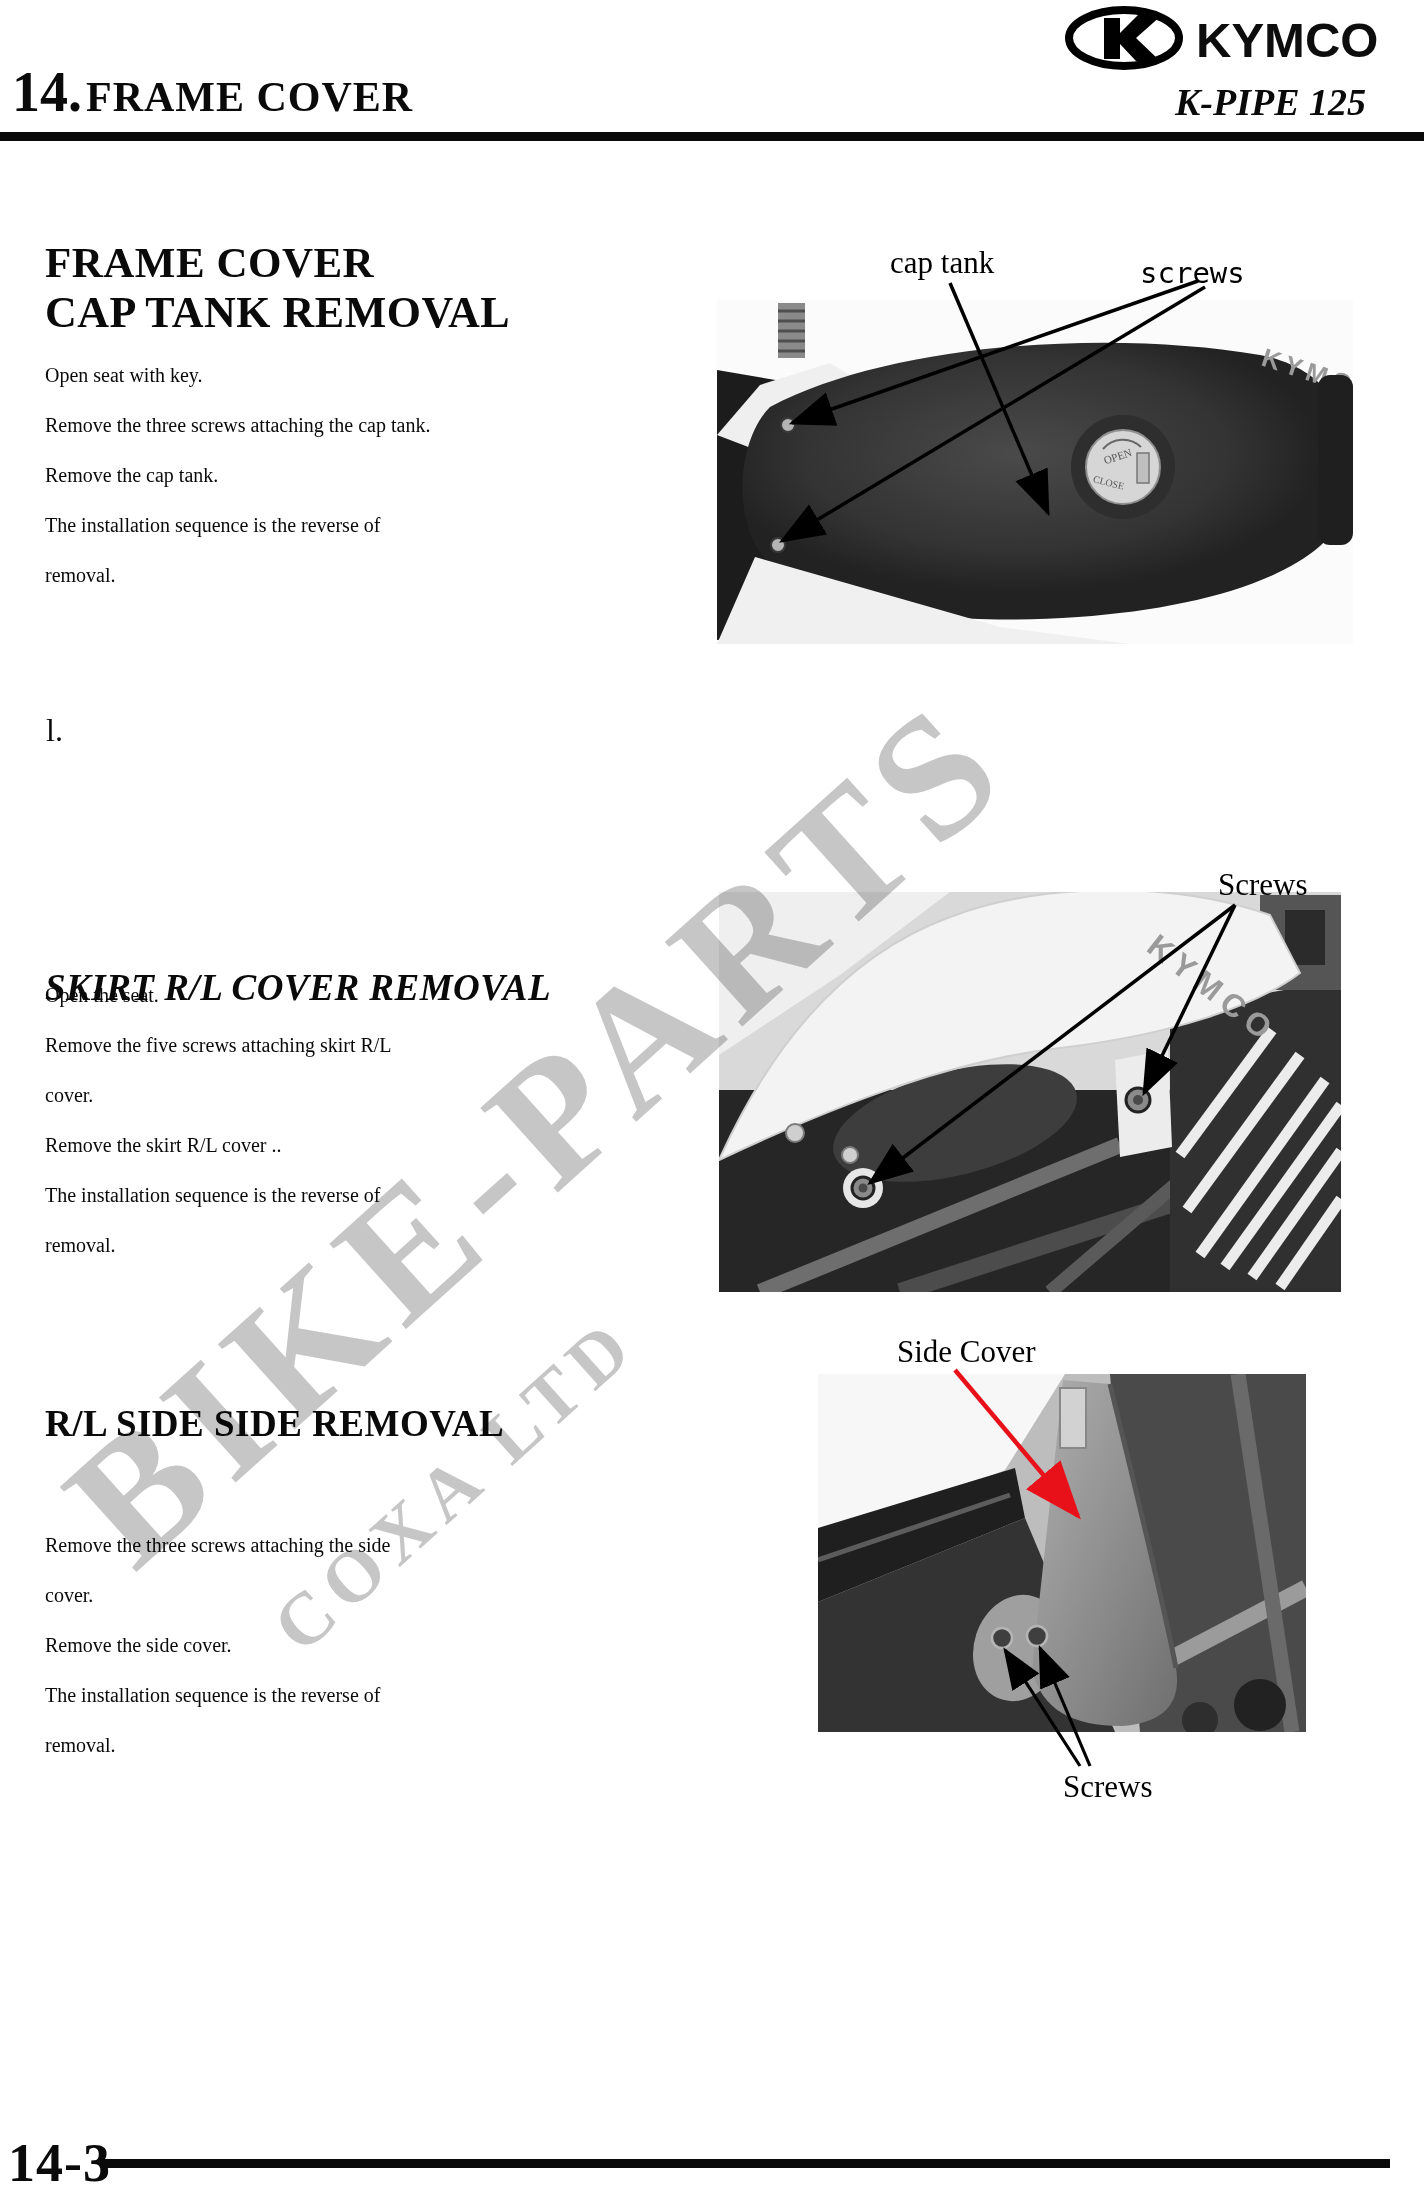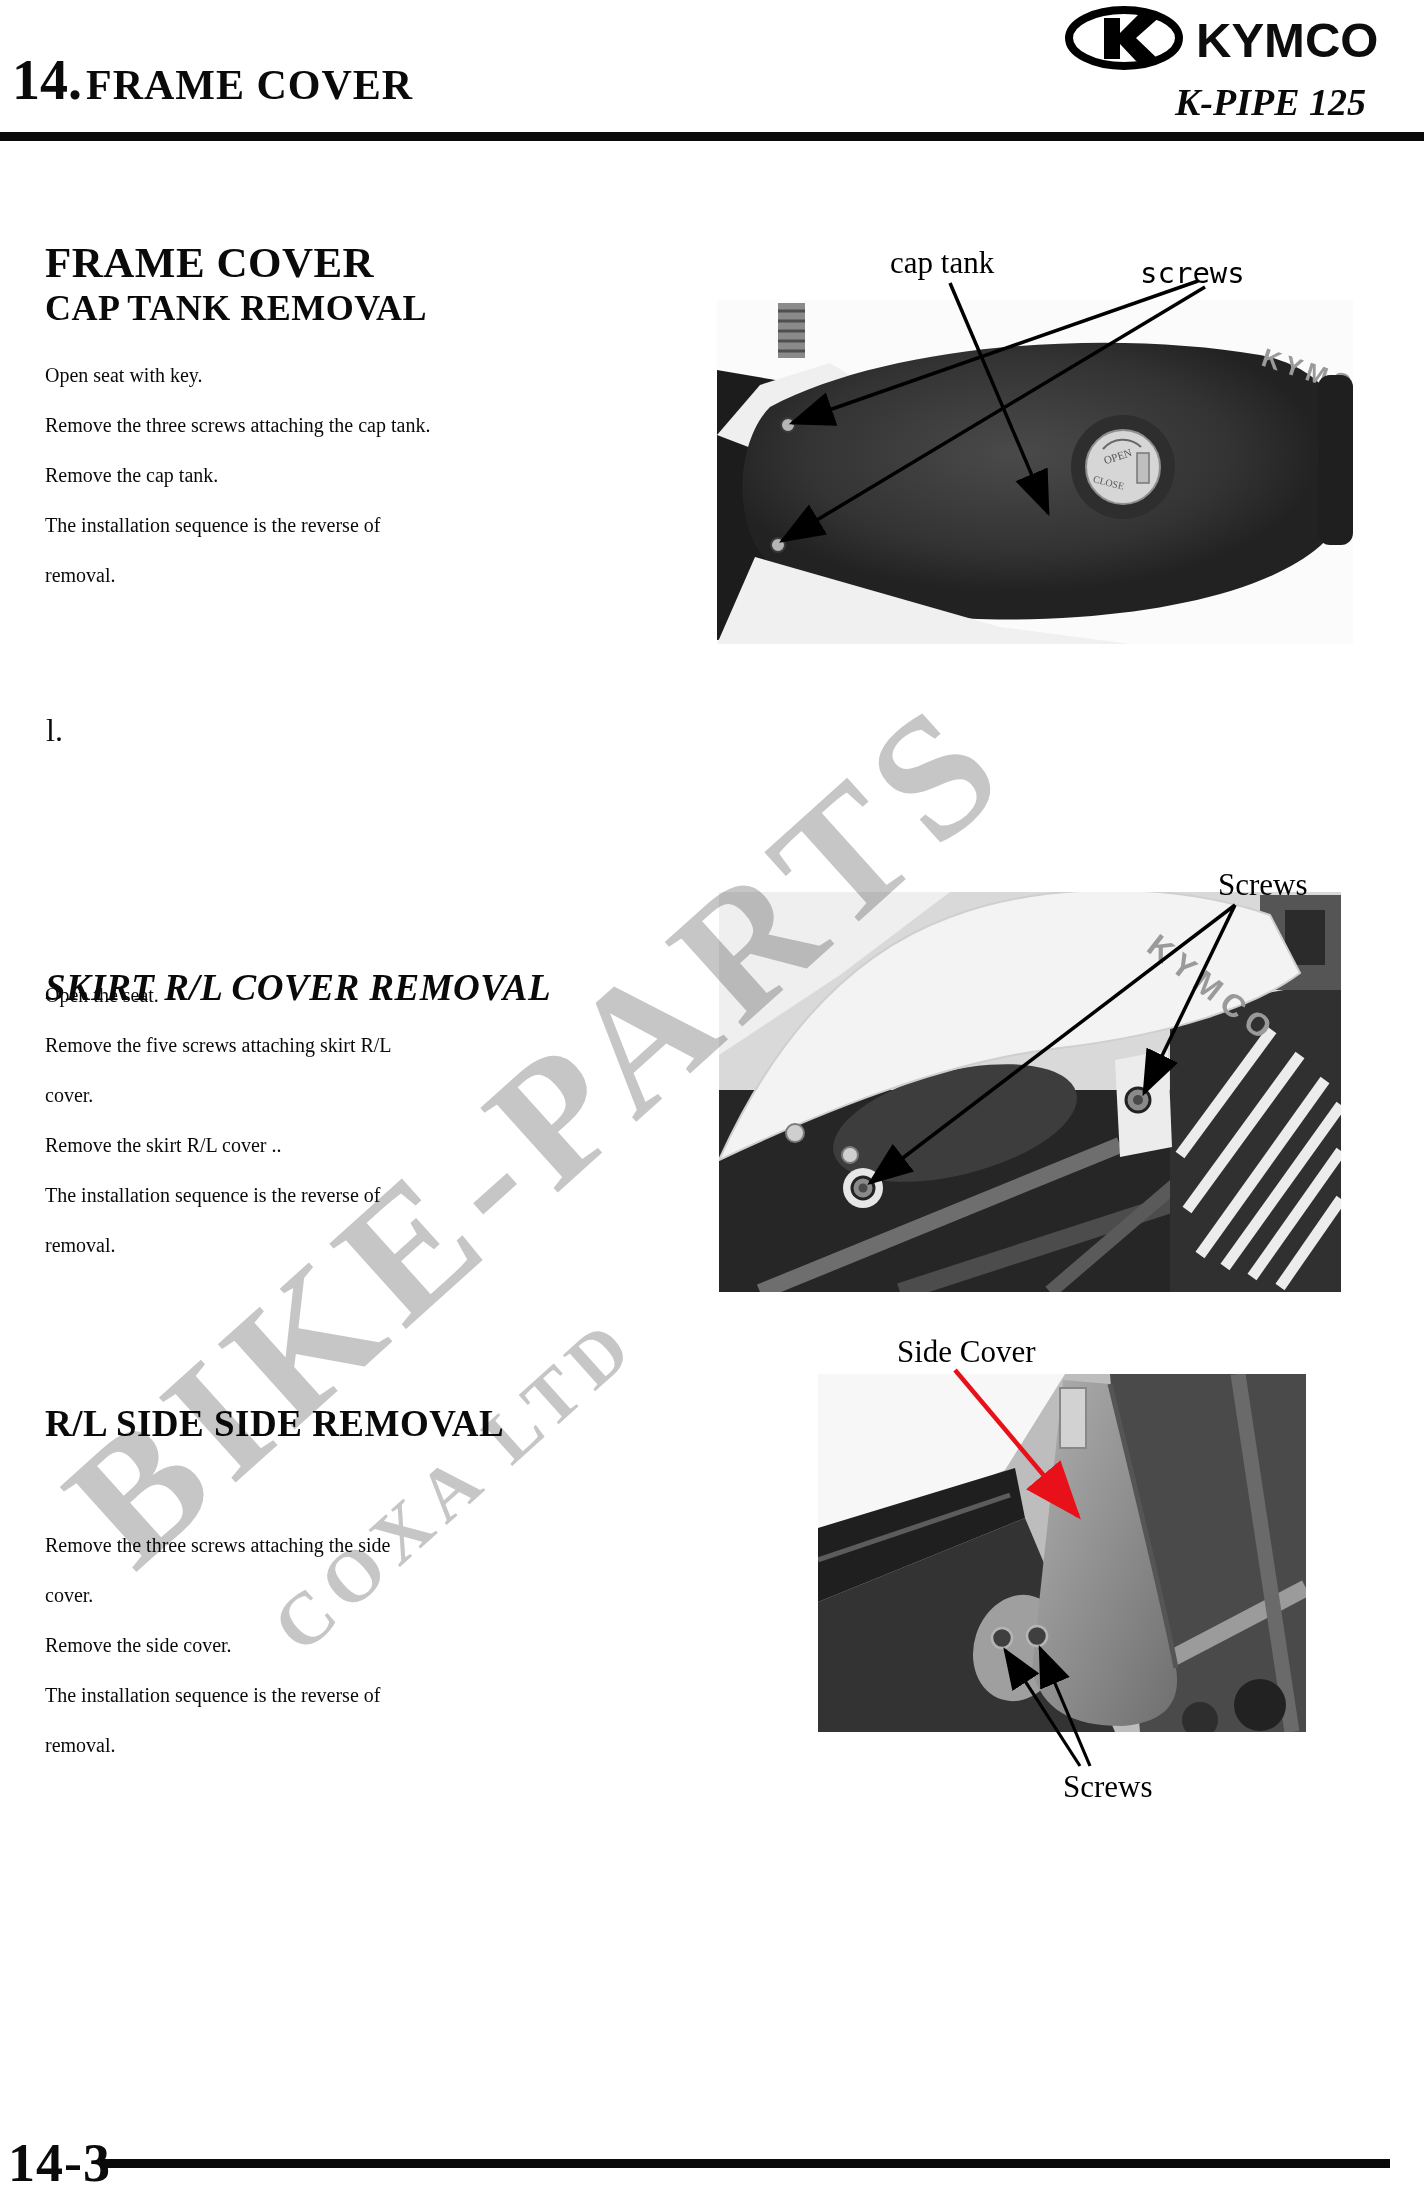--- a/index.html
+++ b/index.html
@@ -1,32 +1,32 @@
 <!DOCTYPE html>
 <html><head>
 <meta charset="utf-8">
 <style>
   html,body{margin:0;padding:0;background:#888;}
   .page{position:relative;width:1424px;height:2196px;background:#ffffff;overflow:hidden;
         font-family:"Liberation Serif",serif;color:#0a0a0a;}
   .abs{position:absolute;}
 
   
-  .chapter{left:12px;top:48px;white-space:nowrap;}
+  .chapter{left:12px;top:60px;white-space:nowrap;}
   .chapter .no{font-size:56px;font-weight:bold;}
   .chapter .title{font-size:42px;font-weight:bold;letter-spacing:1px;}
   .logo-row{left:1064px;top:6px;display:flex;align-items:center;gap:10px;}
   .kymco-word{font-family:"Liberation Sans",sans-serif;font-weight:900;font-size:49px;
               letter-spacing:0px;color:#0d0d0d;}
   .kpipe{left:1175px;top:80px;width:226px;text-align:left;font-size:38px;font-weight:bold;font-style:italic;}
   .header-rule{left:0;top:132px;width:1424px;height:9px;background:#0a0a0a;}
 
   
   .h-big{left:45px;font-weight:bold;font-size:43px;letter-spacing:0.5px;}
-  .h-sub{left:45px;font-weight:bold;font-size:36px;letter-spacing:0.5px;}
+  .h-sub{left:45px;font-weight:bold;font-size:44px;letter-spacing:0.5px;}
   .body-text{left:45px;width:690px;font-size:20px;line-height:50px;white-space:pre-line;}
   .note-l{left:46px;top:712px;font-size:32px;}
 
   
   .pageno{left:8px;top:2132px;font-size:54px;font-weight:bold;letter-spacing:1px;}
   .footer-rule{left:100px;top:2159px;width:1290px;height:9px;background:#0a0a0a;}
 
   
   .wm{pointer-events:none;mix-blend-mode:multiply;color:#c6c6c6;font-weight:bold;
       font-family:"Liberation Serif",serif;white-space:nowrap;z-index:50;}

